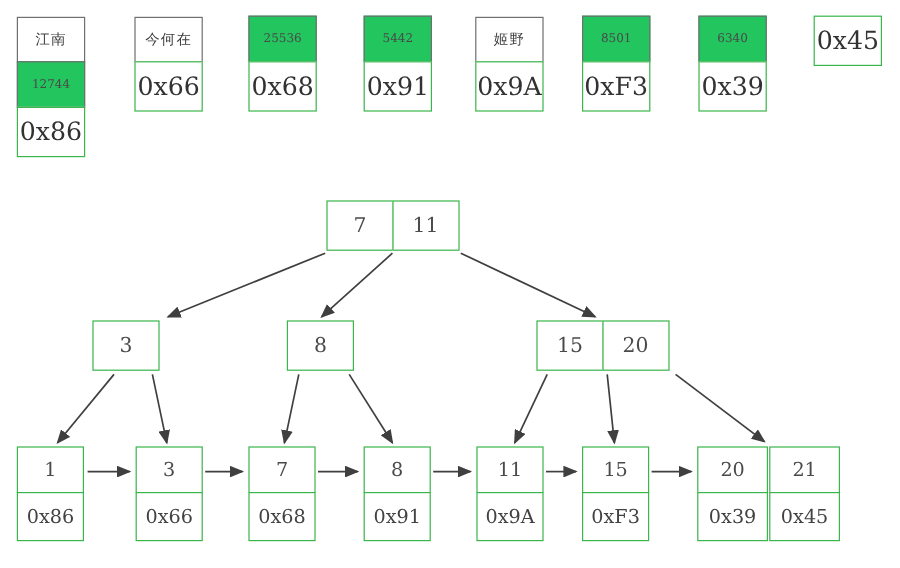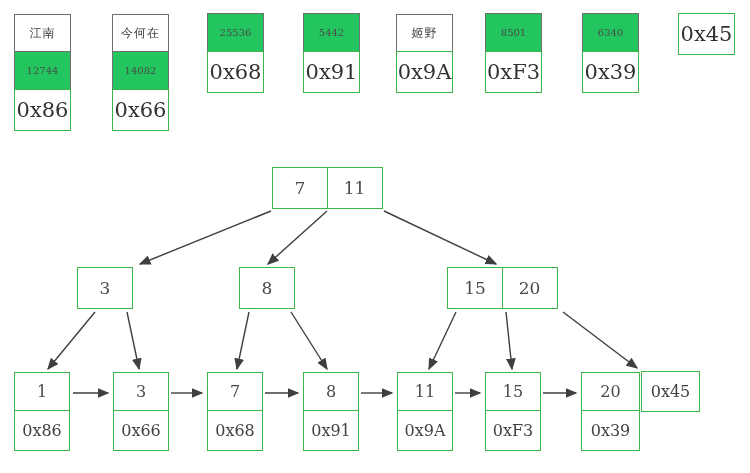--- a/index.html
+++ b/index.html
@@ -46,21 +46,20 @@
 
 <div class="stage">
 
   <div class="card" style="left:14px">
     <div class="cname">江南</div>
     <div class="cnum">12744</div>
     <div class="chex">0x86</div>
   </div>
   <div class="card" style="left:112px">
     <div class="cname">今何在</div>
-    <div class="cnum">14082</div>
     <div class="chex">0x66</div>
   </div>
   <div class="card" style="left:207px">
     <div class="cnum">25536</div>
     <div class="chex">0x68</div>
   </div>
   <div class="card" style="left:303px">
     <div class="cnum">5442</div>
     <div class="chex">0x91</div>
   </div>
@@ -149,16 +148,17 @@
   </div>
   <div class="leaf" style="left:485px">
     <div class="lkey">15</div>
     <div class="lhex">0xF3</div>
   </div>
   <div class="leaf wide" style="left:581px">
     <div class="lkey">20</div>
     <div class="lhex">0x39</div>
   </div>
   <div class="leaf wide" style="left:641px">
+    <div class="lkey">21</div>
     <div class="lhex">0x45</div>
   </div>
 
 </div>
 
 </body></html>

